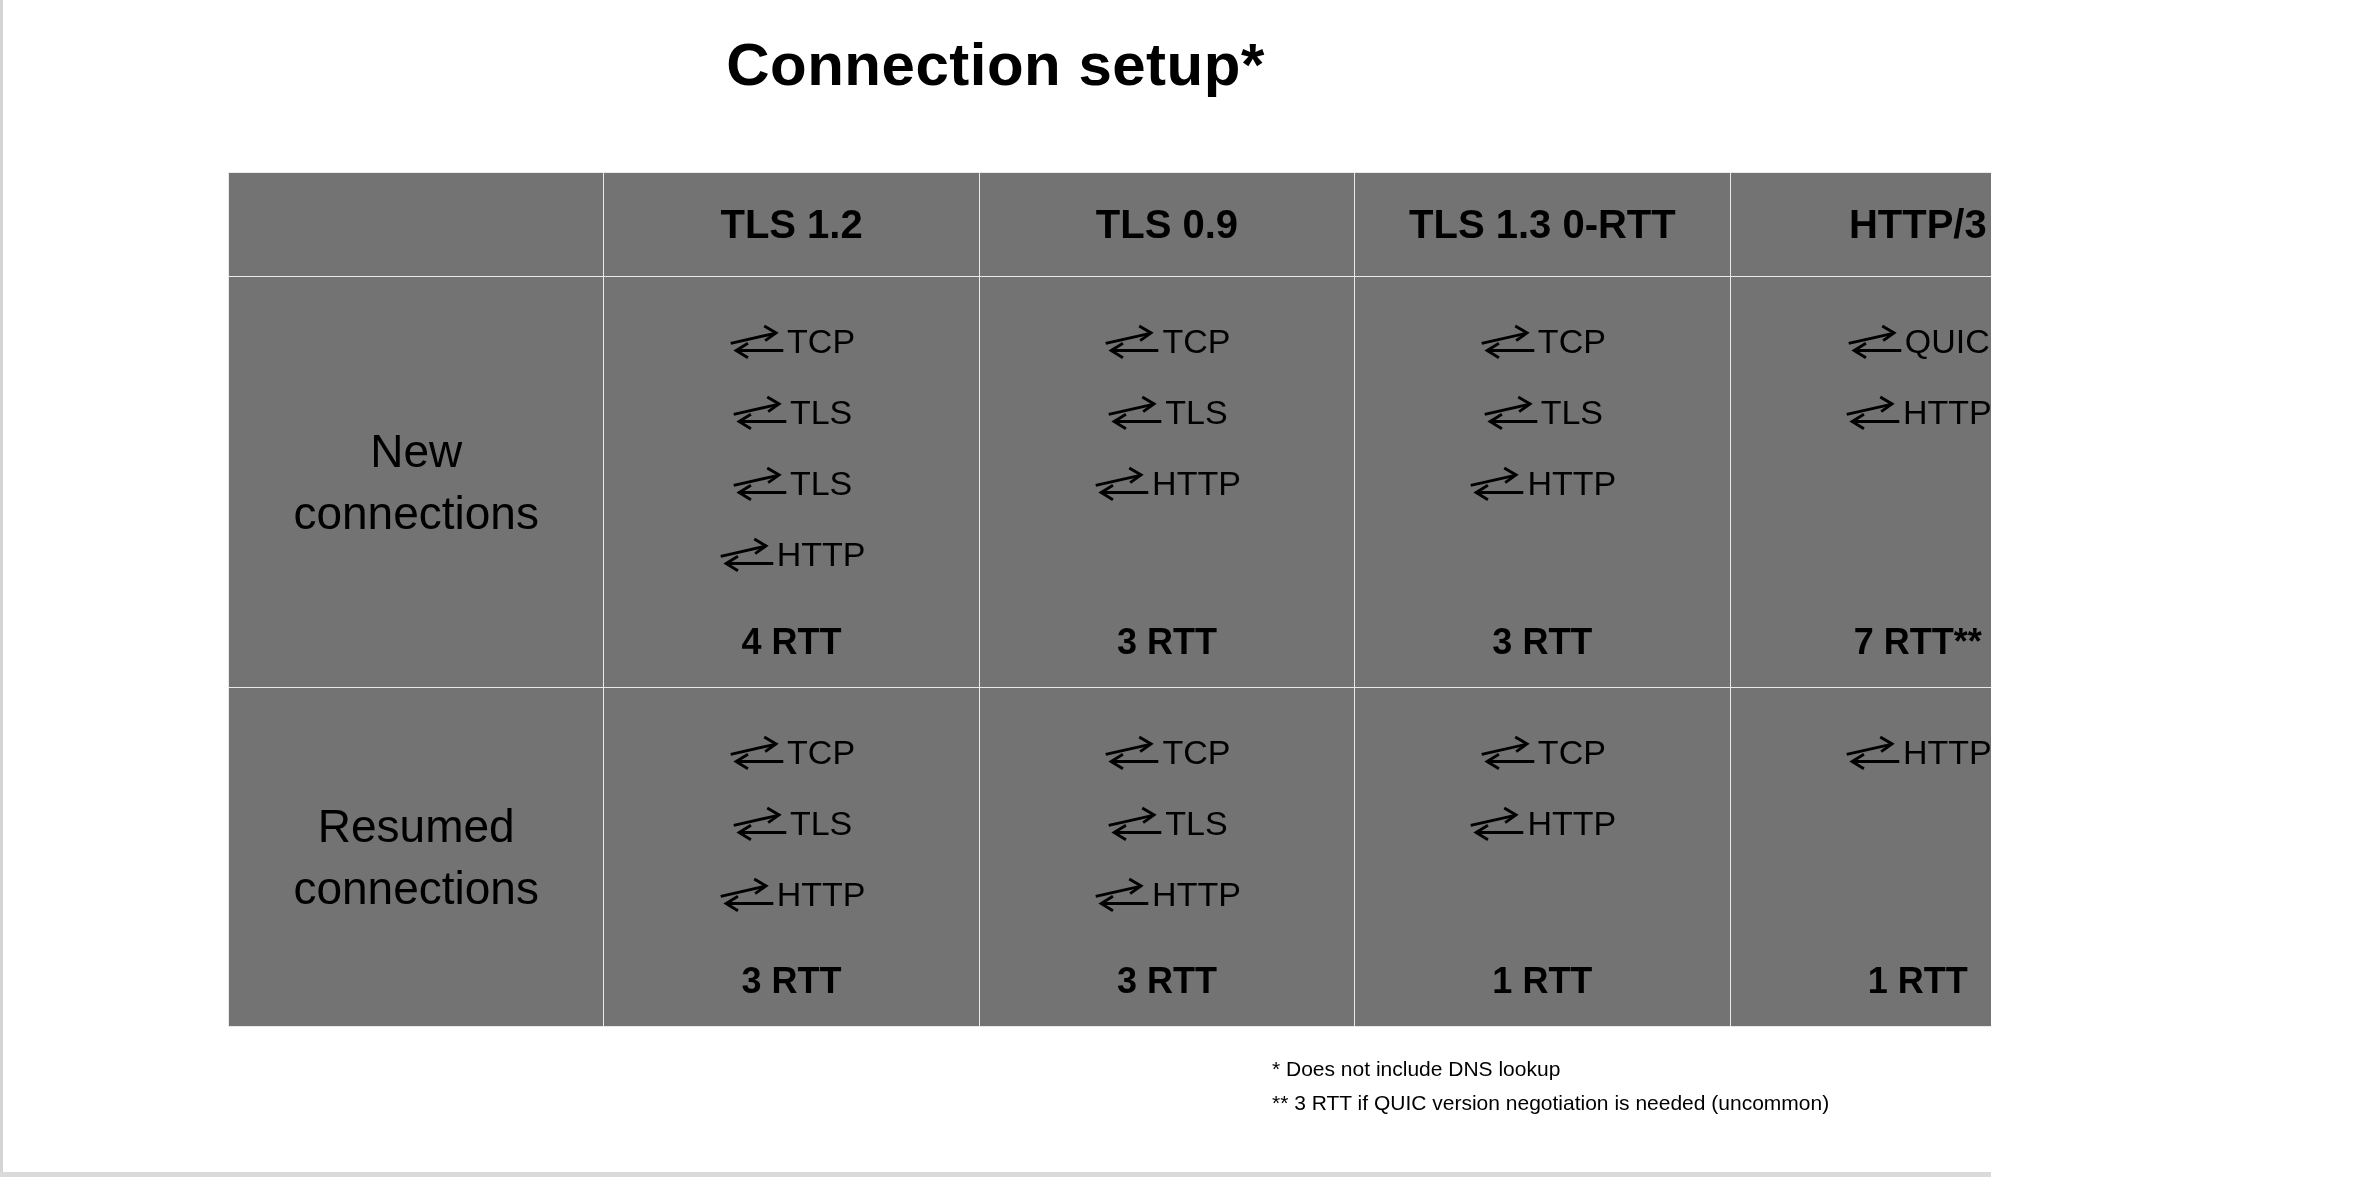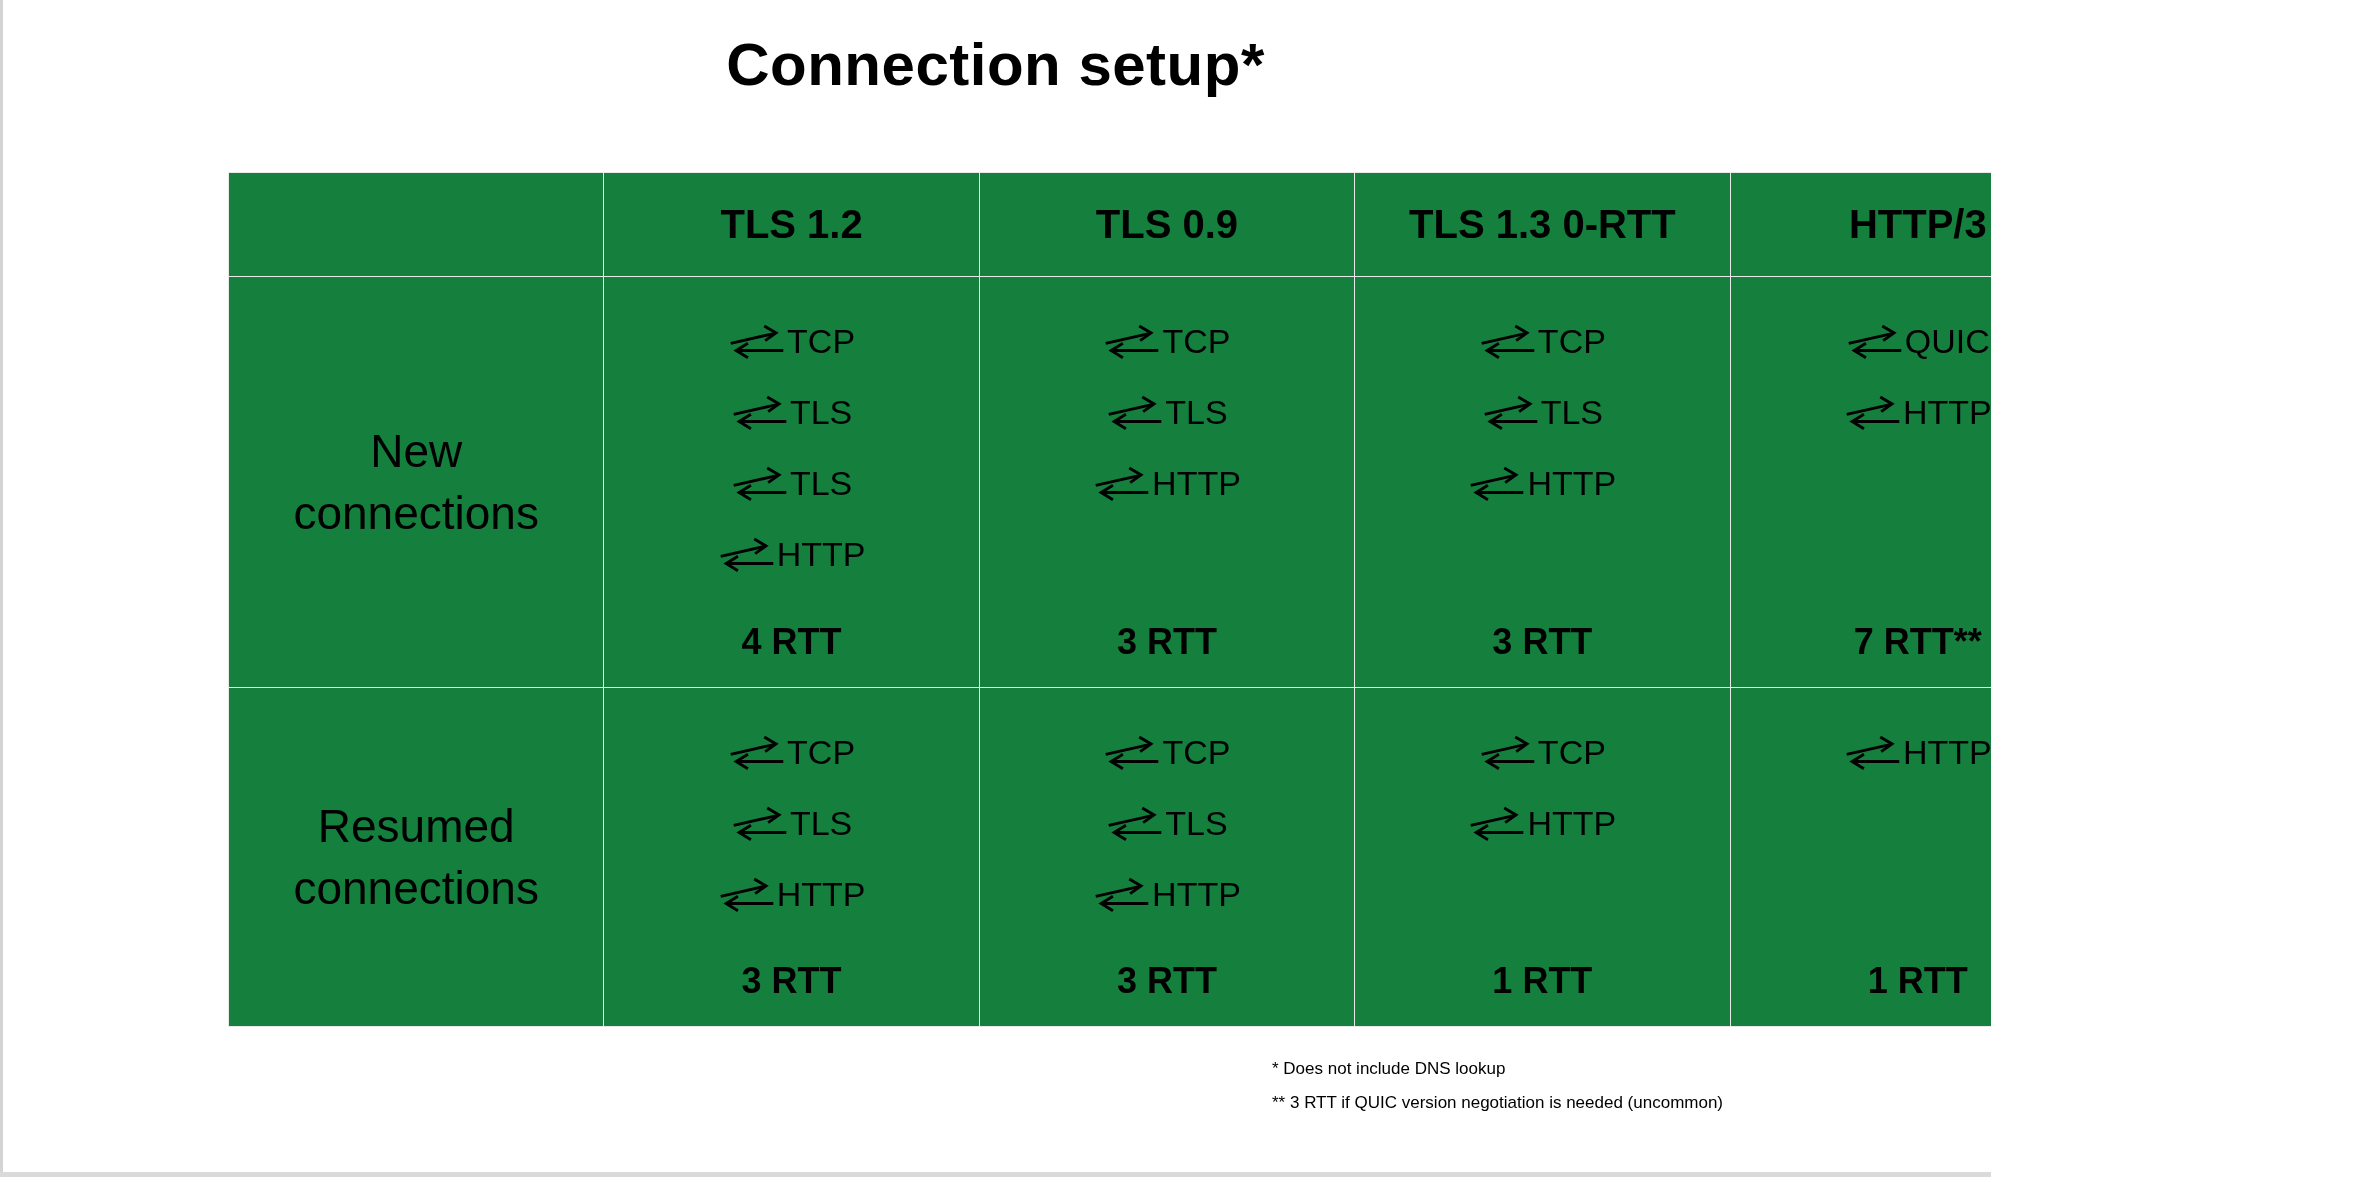--- a/index.html
+++ b/index.html
@@ -22,21 +22,21 @@
   .title{
     position:absolute;top:30px;left:0;width:100%;
     text-align:center;
     font-size:60px;font-weight:bold;
     letter-spacing:0.5px;
   }
   table.cmp{
     position:absolute;left:228px;top:172px;
     width:1878px;
     border-collapse:collapse;table-layout:fixed;
-    background:#15803d;
+    background:#737373;
   }
   table.cmp th, table.cmp td{
     border:1px solid #e9e9e9;
     padding:0;margin:0;
     vertical-align:middle;
   }
   tr.header-row{height:104px;}
   tr.header-row th{
     font-size:40px;font-weight:bold;text-align:center;
   }
@@ -62,21 +62,21 @@
   }
   .proto{font-size:34px;line-height:1;}
   .arrow-svg{width:58px;height:37px;display:block;}
   .rtt{
     margin-top:auto;
     padding-bottom:24px;
     font-size:36px;font-weight:bold;
   }
   .footnotes{
     position:absolute;left:1272px;top:1052px;
-    font-size:17px;line-height:34px;
+    font-size:21px;line-height:34px;
   }
 </style>
 </head>
 <body>
 
 <div class="slide">
   <div class="edge-left"></div>
   <div class="edge-bottom"></div>
 
   <div class="title">Connection setup*</div>

